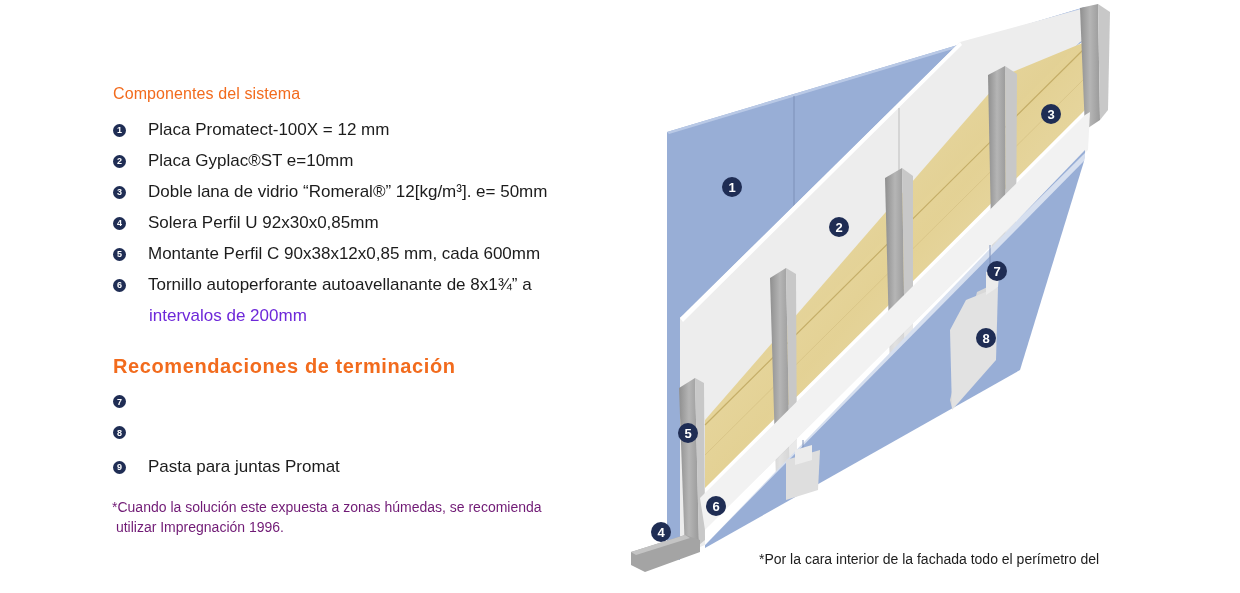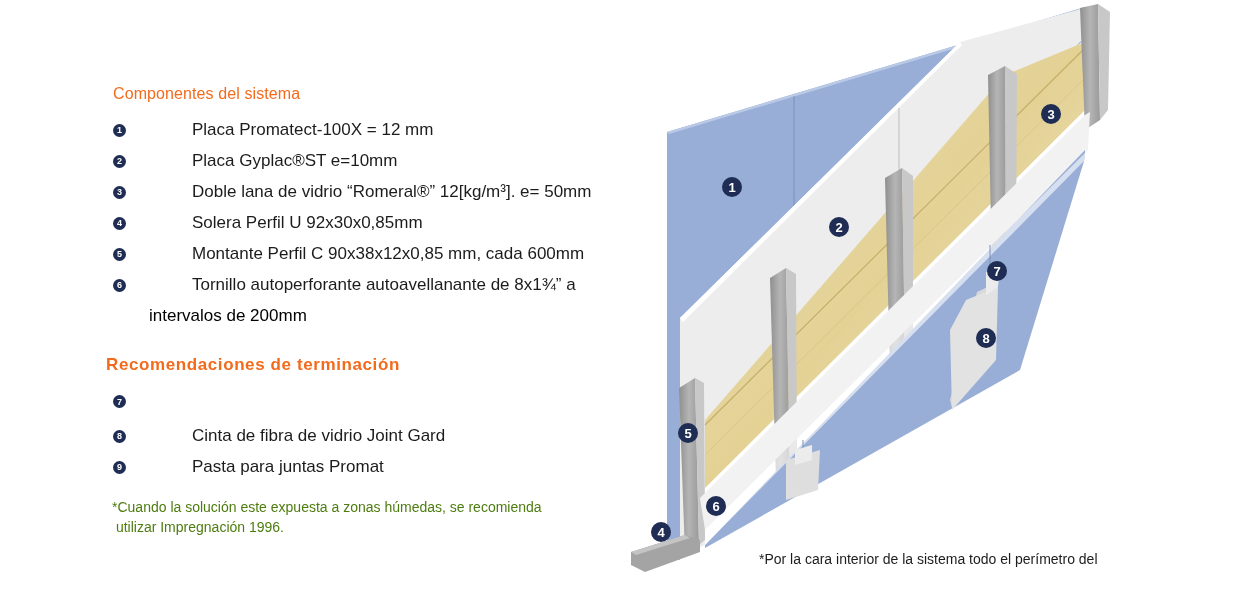--- a/index.html
+++ b/index.html
@@ -1,26 +1,26 @@
 <!DOCTYPE html>
 <html><head>
 <meta charset="utf-8">
 <style>
   html, body { margin:0; padding:0; background:#ffffff; }
   body { width:1240px; height:593px; position:relative; overflow:hidden;
          font-family:"Liberation Sans", "DejaVu Sans", sans-serif; color:#1a1a1a; }
   .h1 { position:absolute; left:113px; top:85px; font-size:16px; font-weight:normal; color:#f26b1d; letter-spacing:0.1px; }
-  .h2 { position:absolute; left:106px; top:355px; font-size:17px; font-weight:bold; color:#f26b1d; letter-spacing:0.6px; }
+  .h2 { position:absolute; left:113px; top:355px; font-size:20px; font-weight:bold; color:#f26b1d; letter-spacing:0.6px; }
   .item { position:absolute; left:113px; display:flex; align-items:center; font-size:17px; color:#1c1c1c; }
   .item .n { width:13px; height:13px; border-radius:50%; background:#1f2d54; color:#fff;
              font-size:9px; font-weight:bold; display:flex; align-items:center; justify-content:center;
              margin-right:22px; flex:0 0 13px; }
-  .item .t { white-space:nowrap;margin-left:44px; }
-  .cont { position:absolute; left:149px; top:306px; font-size:17px; color:#000000; white-space:nowrap; }
-  .note1 { position:absolute; left:112px; top:497px; font-size:14px; color:#4d7c0f; line-height:20px; width:480px; }
+  .item .t { white-space:nowrap; }
+  .cont { position:absolute; left:149px; top:306px; font-size:17px; color:#6d28d9; white-space:nowrap; }
+  .note1 { position:absolute; left:112px; top:497px; font-size:14px; color:#701a75; line-height:20px; width:480px; }
   .note2 { position:absolute; left:759px; top:549px; font-size:14px; color:#1c1c1c; line-height:20px; width:420px; }
   .diagram { position:absolute; left:0; top:0; width:1240px; height:593px; }
   .badge { position:absolute; width:20px; height:20px; border-radius:50%; background:#1f2d54; color:#fff;
            font-size:13px; font-weight:bold; display:flex; align-items:center; justify-content:center;
            transform:translate(-10px,-10px); }
 </style>
 </head>
 <body>
 
 <div class="h1">Componentes del sistema</div>
@@ -51,21 +51,20 @@
 </div>
 <div class="cont">intervalos de 200mm</div>
 
 <div class="h2">Recomendaciones de terminación</div>
 
 <div class="item" style="top:395px">
   <span class="n">7</span>
 </div>
 <div class="item" style="top:426px">
   <span class="n">8</span>
-  <span class="t">Cinta de fibra de vidrio Joint Gard</span>
 </div>
 <div class="item" style="top:457px">
   <span class="n">9</span>
   <span class="t">Pasta para juntas Promat</span>
 </div>
 
 <div class="note1">
   <div>*Cuando la solución este expuesta a zonas húmedas, se recomienda</div>
   <div style="white-space:pre"> utilizar Impregnación 1996.</div>
 </div>
@@ -140,14 +139,14 @@
 <div class="badge" style="left:732px;top:187px">1</div>
 <div class="badge" style="left:839px;top:227px">2</div>
 <div class="badge" style="left:1051px;top:114px">3</div>
 <div class="badge" style="left:661px;top:532px">4</div>
 <div class="badge" style="left:688px;top:433px">5</div>
 <div class="badge" style="left:716px;top:506px">6</div>
 <div class="badge" style="left:997px;top:271px">7</div>
 <div class="badge" style="left:986px;top:338px">8</div>
 
 <div class="note2">
-  <div>*Por la cara interior de la sistema todo el perímetro del</div>
+  <div>*Por la cara interior de la fachada todo el perímetro del</div>
 </div>
 
 </body></html>

